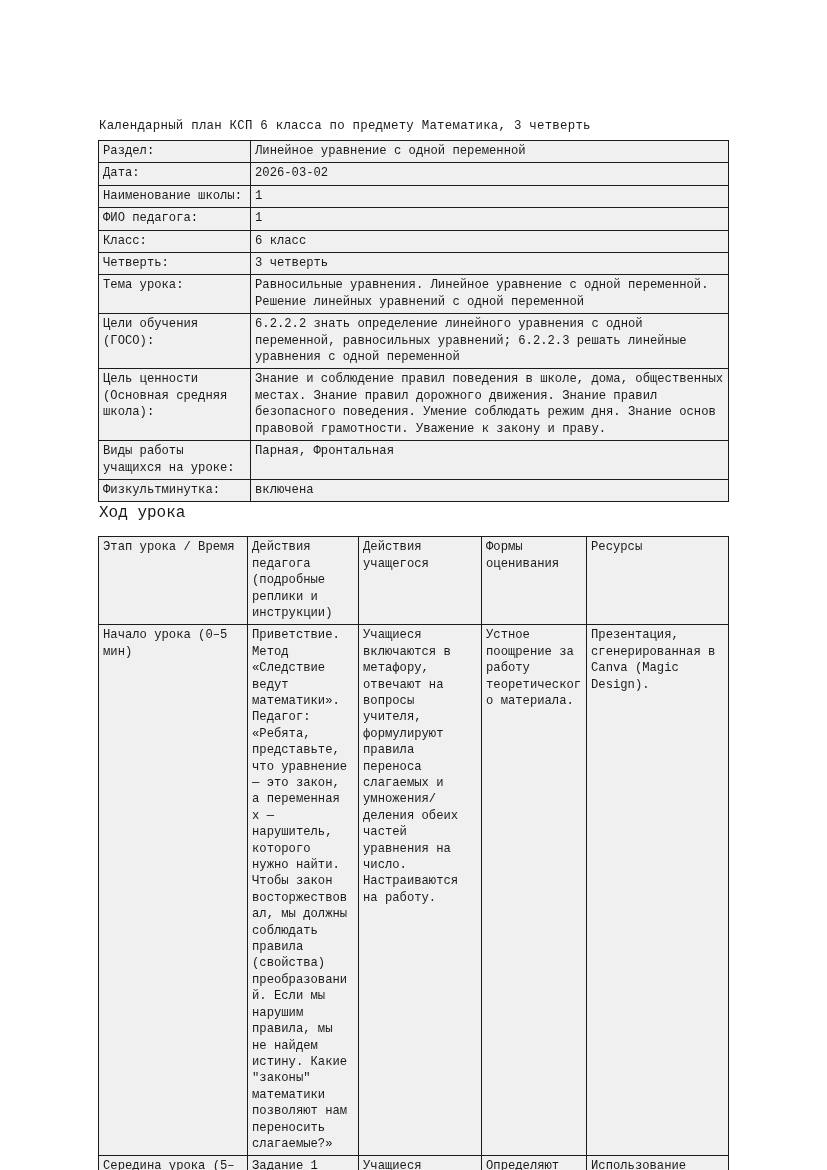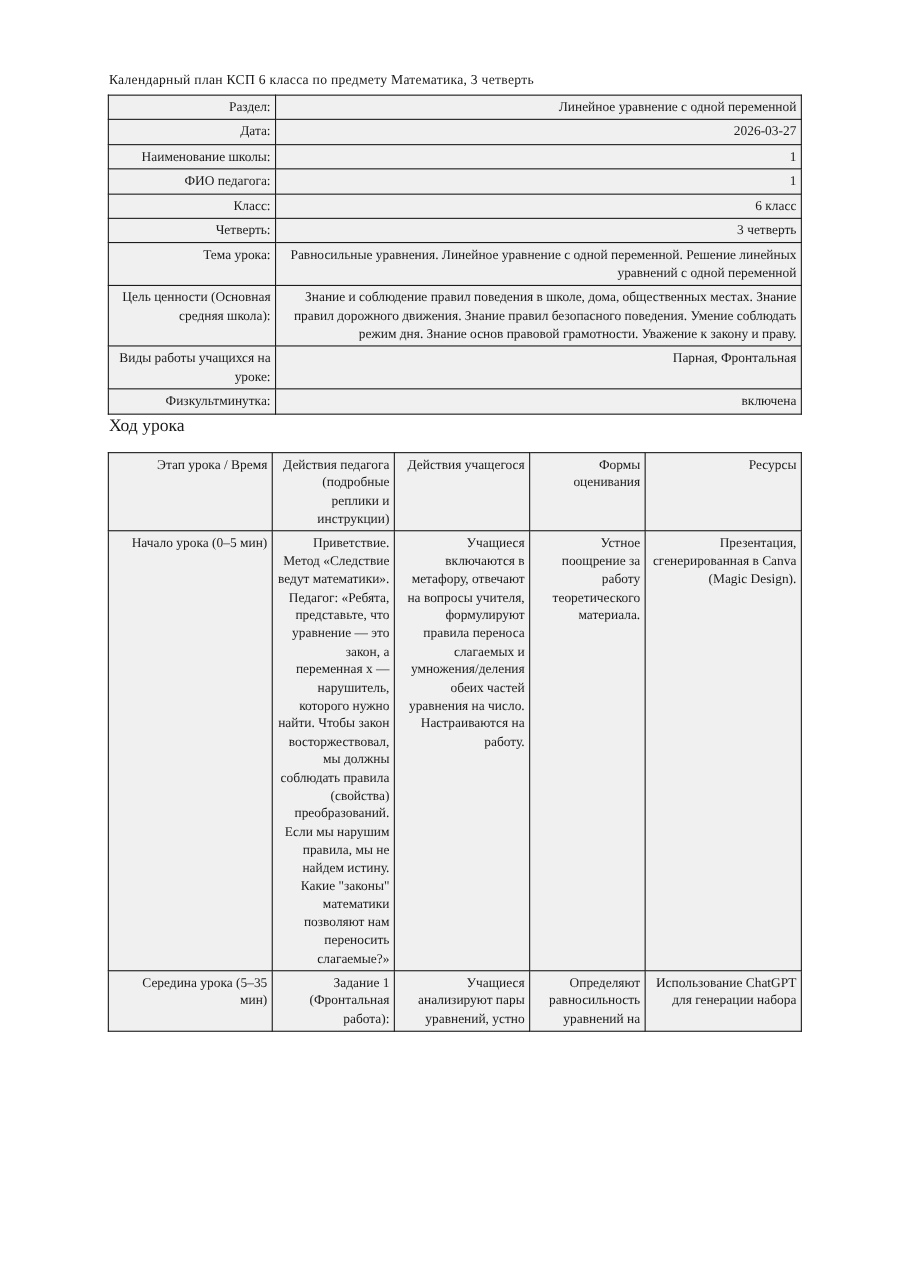--- a/index.html
+++ b/index.html
@@ -14,21 +14,22 @@
     overflow: hidden;
     font-family: "Liberation Serif", "DejaVu Serif", serif;
     color: #1a1a1a;
     -webkit-font-smoothing: antialiased;
   }
   .page {
     position: relative;
     width: 827px;
     height: 1170px;
     box-sizing: border-box;
-    padding: 64px 0 0 0;
+    padding: 118px 0 0 0;
+    font-family: Liberation Mono, monospace;
   }
   .content {
     width: 630px;
     margin-left: 98px;
   }
   .doc-title {
     font-size: 12.4px;
     line-height: 16px;
     margin: 0 0 6px 1px;
     white-space: nowrap;
@@ -46,21 +47,21 @@
     background: #f0f0f0;
   }
   table.doc-table td,
   table.doc-table th {
     border: 1px solid #1b1b1b;
     vertical-align: top;
     padding: 2px 4px 3px 4px;
     font-size: 12.2px;
     line-height: 16.4px;
     font-weight: normal;
-    text-align: right;
+    text-align: left;
     background: #f0f0f0;
     word-wrap: break-word;
     overflow-wrap: break-word;
     hyphens: none;
   }
   
   table.info-table col.c-label { width: 152px; }
   table.info-table col.c-value { width: 478px; }
 
   
@@ -85,41 +86,45 @@
           <col class="c-label">
           <col class="c-value">
         </colgroup>
       <tbody>
         <tr>
           <td>Раздел:</td>
           <td>Линейное уравнение с одной переменной</td>
         </tr>
         <tr>
           <td>Дата:</td>
-          <td>2026-03-27</td>
+          <td>2026-03-02</td>
         </tr>
         <tr>
           <td>Наименование школы:</td>
           <td>1</td>
         </tr>
         <tr>
           <td>ФИО педагога:</td>
           <td>1</td>
         </tr>
         <tr>
           <td>Класс:</td>
           <td>6 класс</td>
         </tr>
         <tr>
           <td>Четверть:</td>
           <td>3 четверть</td>
         </tr>
         <tr>
           <td>Тема урока:</td>
           <td>Равносильные уравнения. Линейное уравнение с одной переменной. Решение линейных уравнений с одной переменной</td>
+        </tr>
+        <tr>
+          <td>Цели обучения (ГОСО):</td>
+          <td>6.2.2.2 знать определение линейного уравнения с одной переменной, равносильных уравнений; 6.2.2.3 решать линейные уравнения с одной переменной</td>
         </tr>
         <tr>
           <td>Цель ценности (Основная средняя школа):</td>
           <td>Знание и соблюдение правил поведения в школе, дома, общественных местах. Знание правил дорожного движения. Знание правил безопасного поведения. Умение соблюдать режим дня. Знание основ правовой грамотности. Уважение к закону и праву.</td>
         </tr>
         <tr>
           <td>Виды работы учащихся на уроке:</td>
           <td>Парная, Фронтальная</td>
         </tr>
         <tr>

